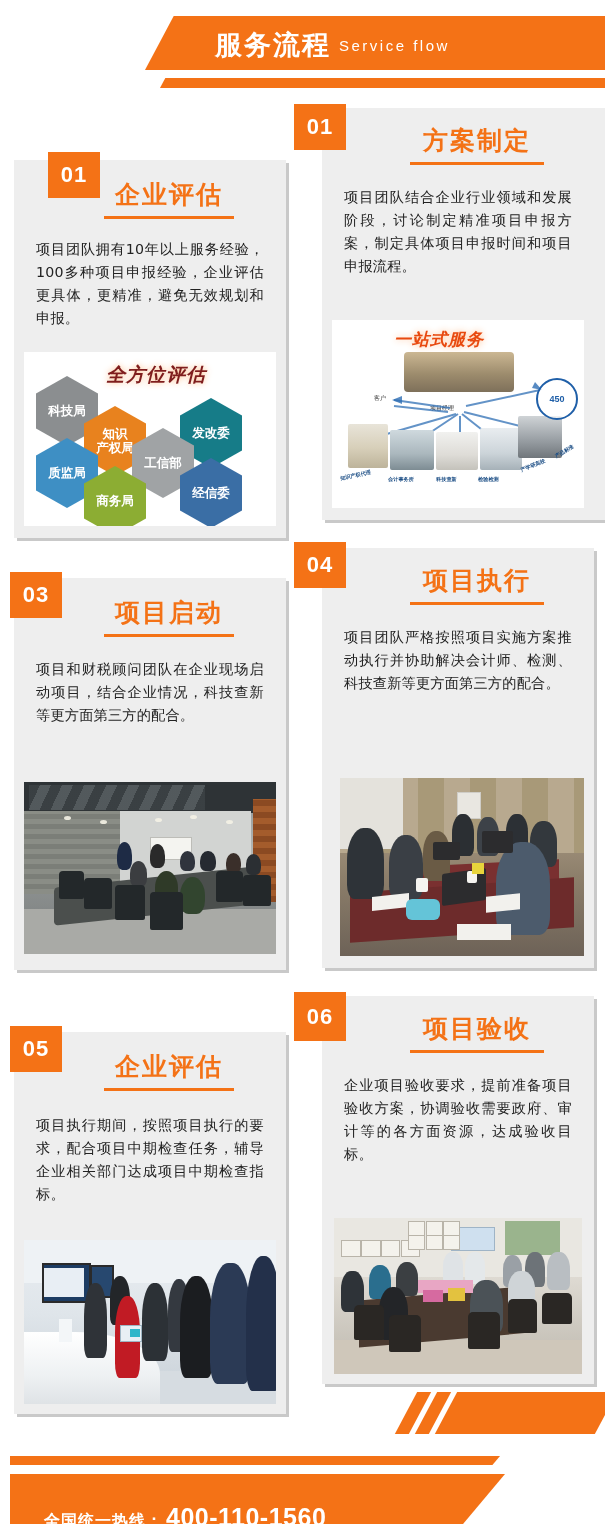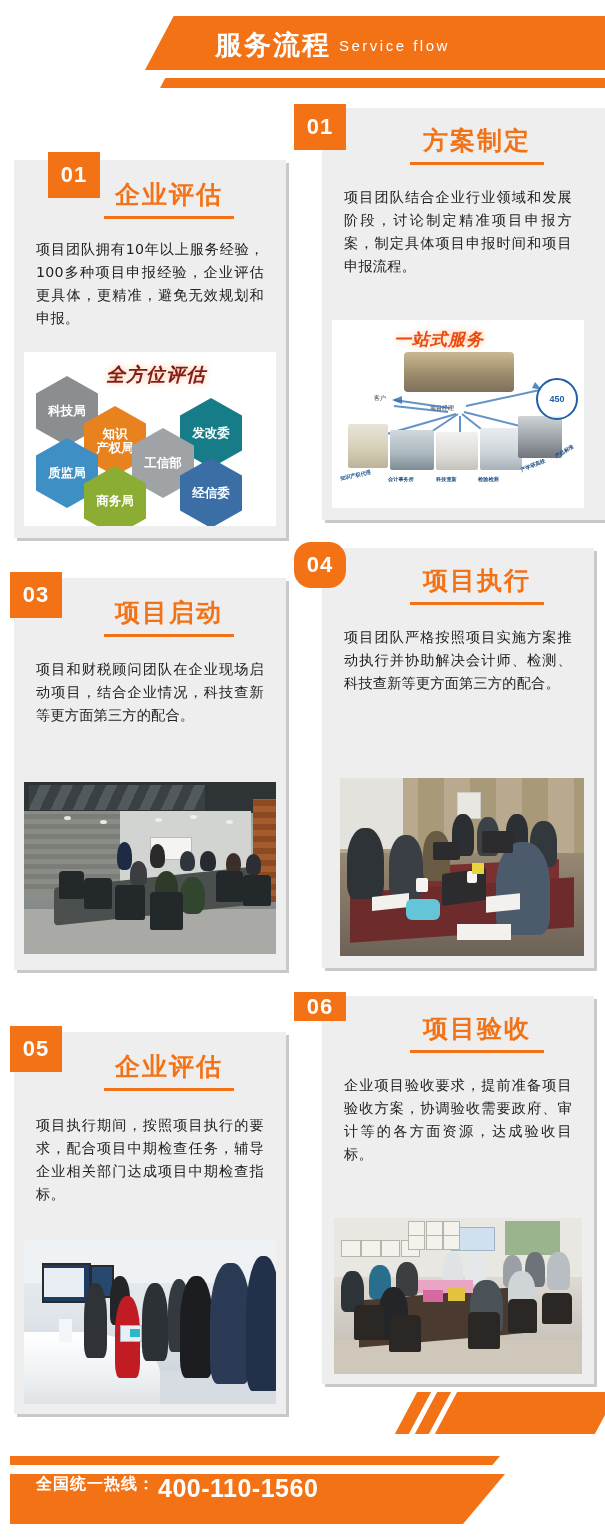--- a/index.html
+++ b/index.html
@@ -181,21 +181,21 @@
     transform:skewX(-40deg);transform-origin:left top;
   }
   .ft-main{
     position:absolute;left:10px;top:56px;width:430px;height:50px;background:#F47216;
   }
   .ft-main-sk{
     position:absolute;left:430px;top:56px;width:75px;height:50px;background:#F47216;
     transform:skewX(-40deg);transform-origin:left top;
   }
   .ft-text{
-    position:absolute;left:36px;top:56px;height:58px;display:flex;align-items:flex-start;gap:3px;z-index:5;
+    position:absolute;left:44px;top:56px;height:58px;display:flex;align-items:flex-end;gap:3px;z-index:5;
   }
   .ft-label{
     color:#ffffff;font-size:16px;font-weight:bold;letter-spacing:1px;
     font-family:"DejaVu Sans","Liberation Sans",sans-serif;
   }
   .ft-num{
     color:#ffffff;font-size:25px;font-weight:bold;letter-spacing:0.5px;
     font-family:"Liberation Sans",sans-serif;
   }
 
@@ -367,21 +367,21 @@
         <div class="paper" style="left:13%;top:66%;width:15%;height:8%;transform:skewY(-6deg);"></div>
         <div class="paper" style="left:60%;top:66%;width:14%;height:9%;transform:skewY(-6deg);"></div>
         <div class="paper" style="left:48%;top:82%;width:22%;height:9%;"></div>
         <div class="cup" style="left:31%;top:56%;width:5%;height:8%;"></div>
         <div class="cup" style="left:52%;top:52%;width:4%;height:7%;"></div>
         <div style="position:absolute;left:27%;top:68%;width:14%;height:12%;background:#64c4d8;border-radius:6px;"></div>
         <div style="position:absolute;left:54%;top:48%;width:5%;height:6%;background:#e8d43c;"></div>
       </div>
     </div>
   </div>
-  <div class="badge" style="left:294px;top:542px;width:52px;height:46px;border-radius:17px;">04</div>
+  <div class="badge" style="left:294px;top:542px;width:52px;height:46px;">04</div>
 
   <div class="card" style="left:14px;top:1032px;width:272px;height:382px;">
     <div class="card-title" style="left:55px;top:18px;width:200px;">企业评估</div>
     <div class="title-rule" style="left:90px;top:56px;width:130px;"></div>
     <div class="card-body" style="left:22px;top:82px;width:228px;">项目执行期间，按照项目执行的要求，配合项目中期检查任务，辅导企业相关部门达成项目中期检查指标。</div>
 
     <div class="photo room3" style="left:10px;top:208px;width:252px;height:164px;">
       <div class="ph-inner">
         <div class="ceilg"></div>
           <div class="screen"></div>
@@ -442,21 +442,21 @@
         <div style="position:absolute;left:36%;top:46%;width:8%;height:8%;background:#d66aa0;"></div>
         <div style="position:absolute;left:46%;top:45%;width:7%;height:8%;background:#e3c23f;"></div>
         <div class="chair" style="left:8%;top:56%;width:12%;height:22%;"></div>
         <div class="chair" style="left:22%;top:62%;width:13%;height:24%;"></div>
         <div class="chair" style="left:54%;top:60%;width:13%;height:24%;"></div>
         <div class="chair" style="left:70%;top:52%;width:12%;height:22%;"></div>
         <div class="chair" style="left:84%;top:48%;width:12%;height:20%;"></div>
       </div>
     </div>
   </div>
-  <div class="badge" style="left:294px;top:992px;width:52px;height:29px;">06</div>
+  <div class="badge" style="left:294px;top:992px;width:52px;height:49px;">06</div>
 
   <div class="slash" style="left:406px;top:1392px;width:14px;height:42px;"></div>
   <div class="slash" style="left:426px;top:1392px;width:14px;height:42px;"></div>
   <div class="slash" style="left:446px;top:1392px;width:160px;height:42px;"></div>
 
   <div class="footer">
     <div class="ft-thin"></div>
     <div class="ft-thin-sk"></div>
     <div class="ft-main"></div>
     <div class="ft-main-sk"></div>

